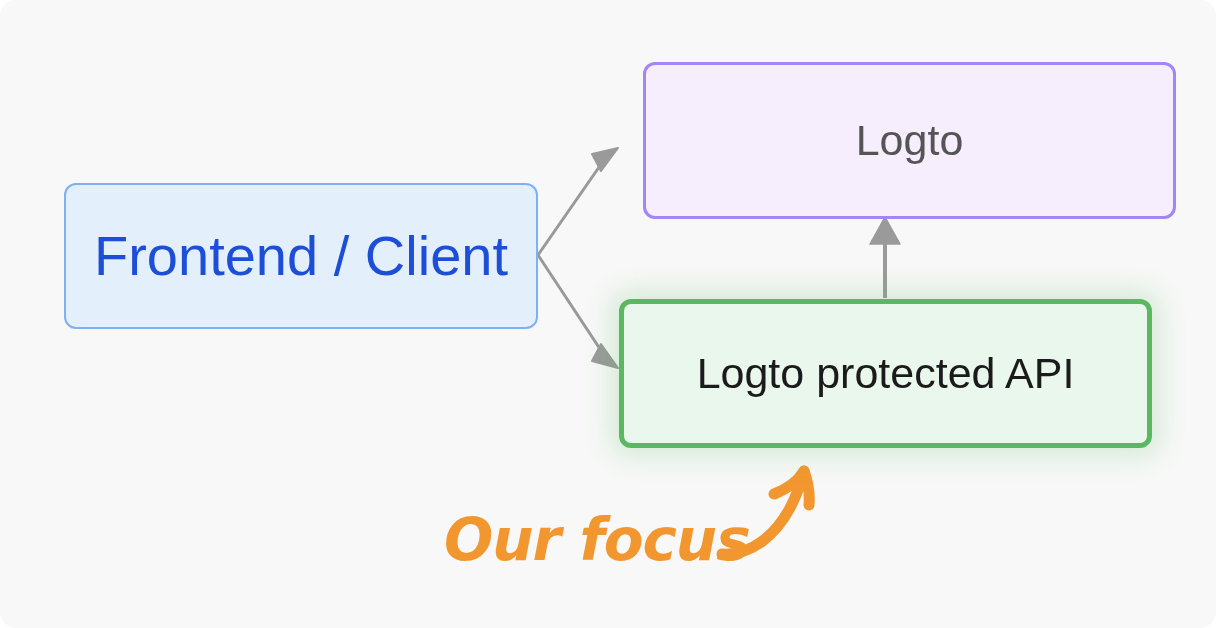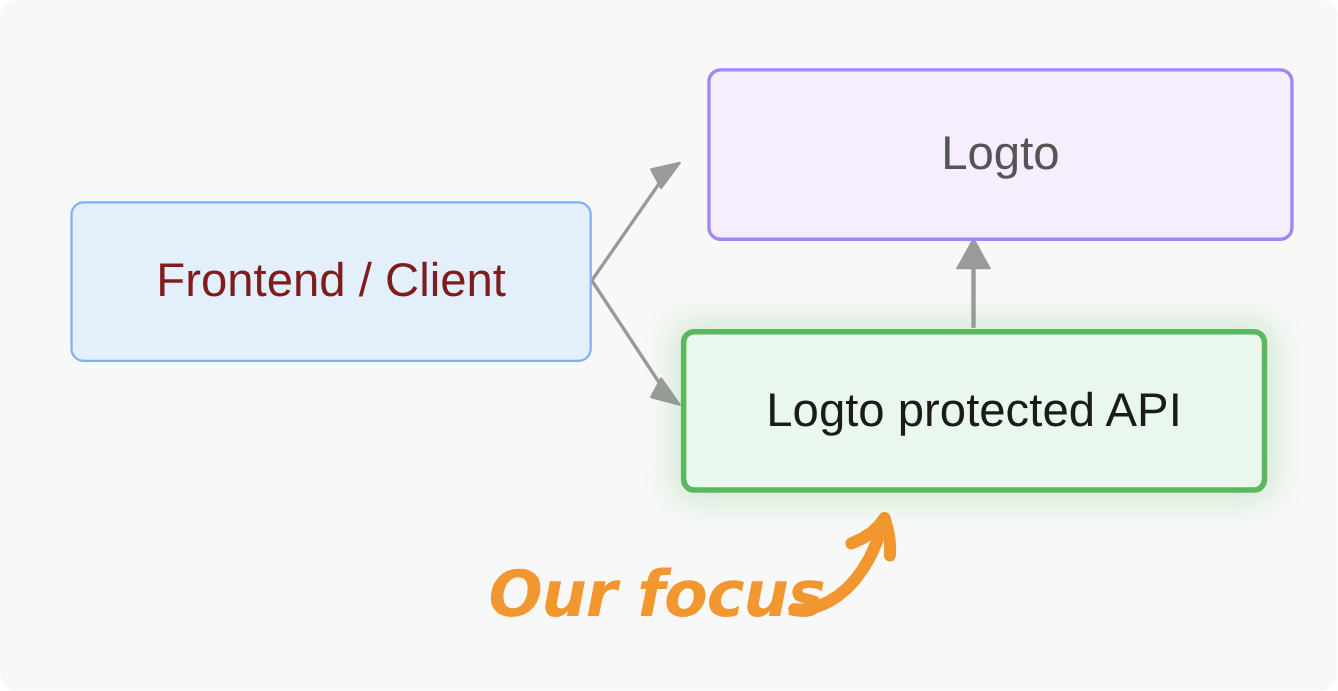--- a/index.html
+++ b/index.html
@@ -36,22 +36,22 @@
   }
 
   
   #node-frontend {
     left: 64px;
     top: 183px;
     width: 474px;
     height: 146px;
     background: #e3f0fc;
     border: 2.5px solid #7db0f5;
-    color: #7f1d1d;
-    font-size: 43px;
+    color: #1d4ed8;
+    font-size: 56px;
     z-index: 3;
   }
 
   
   #node-logto {
     left: 619px;
     top: 62px;
     width: 533px;
     height: 157px;
     background: #f7eefd;

